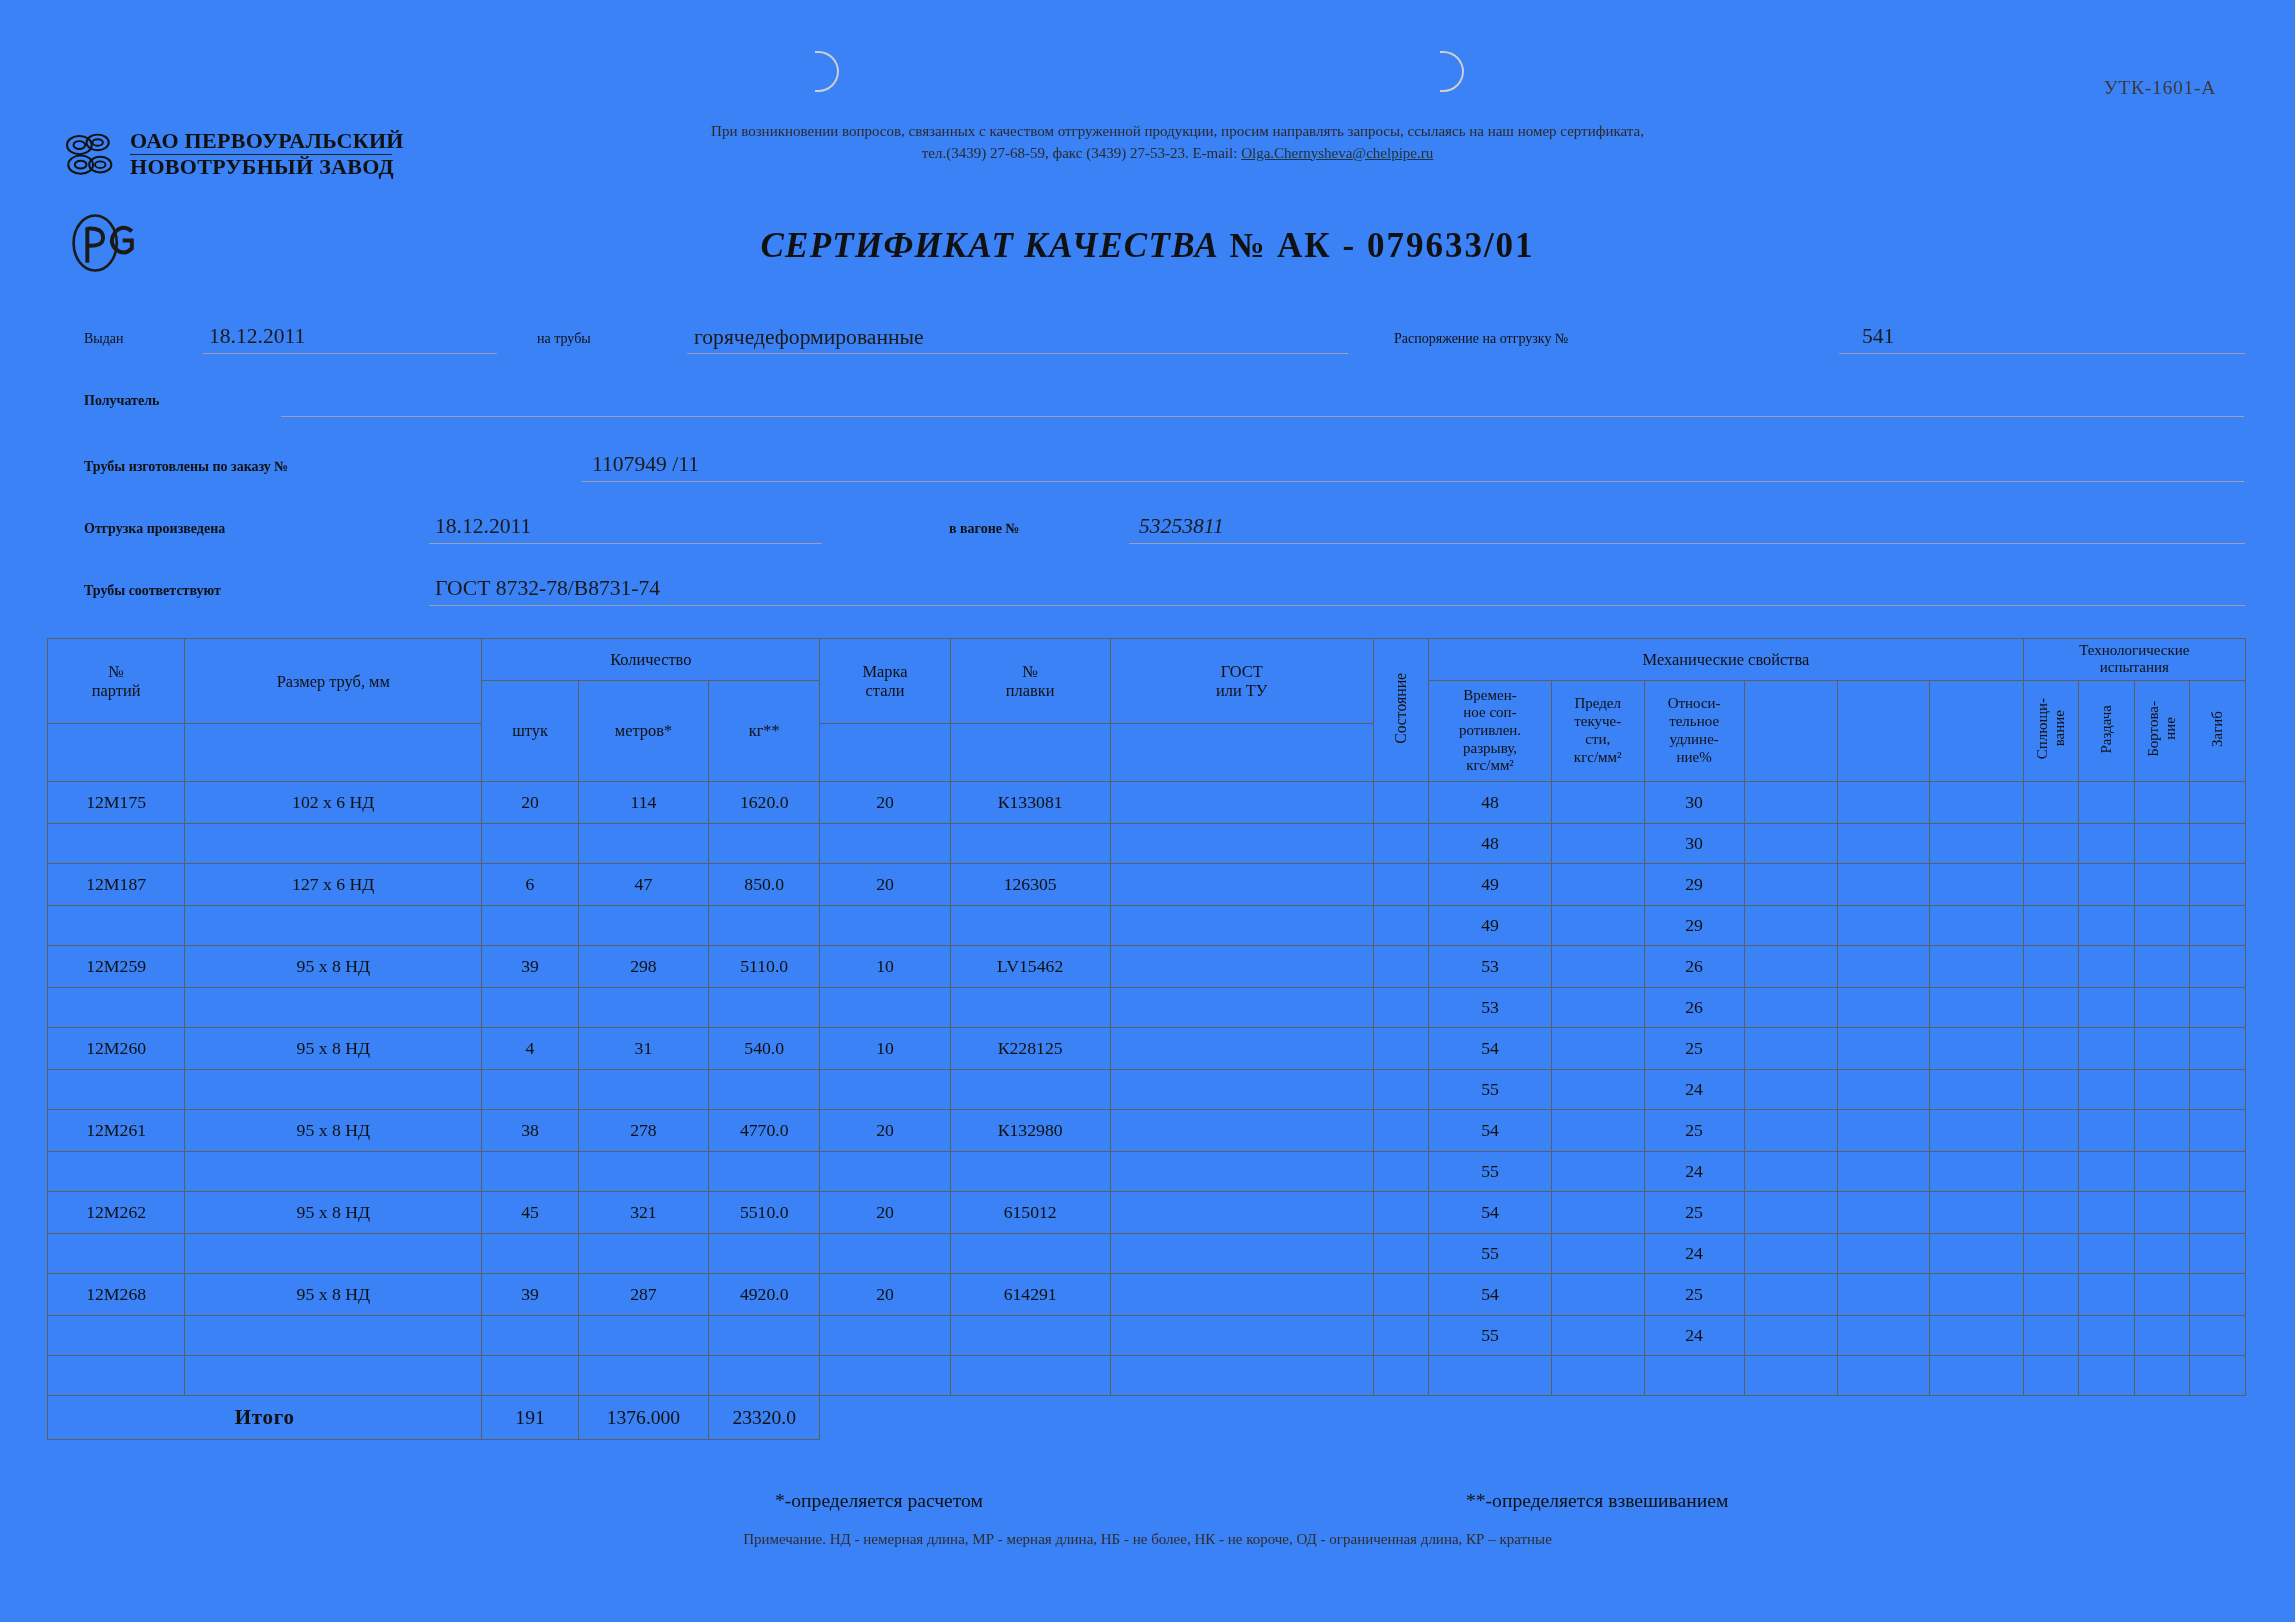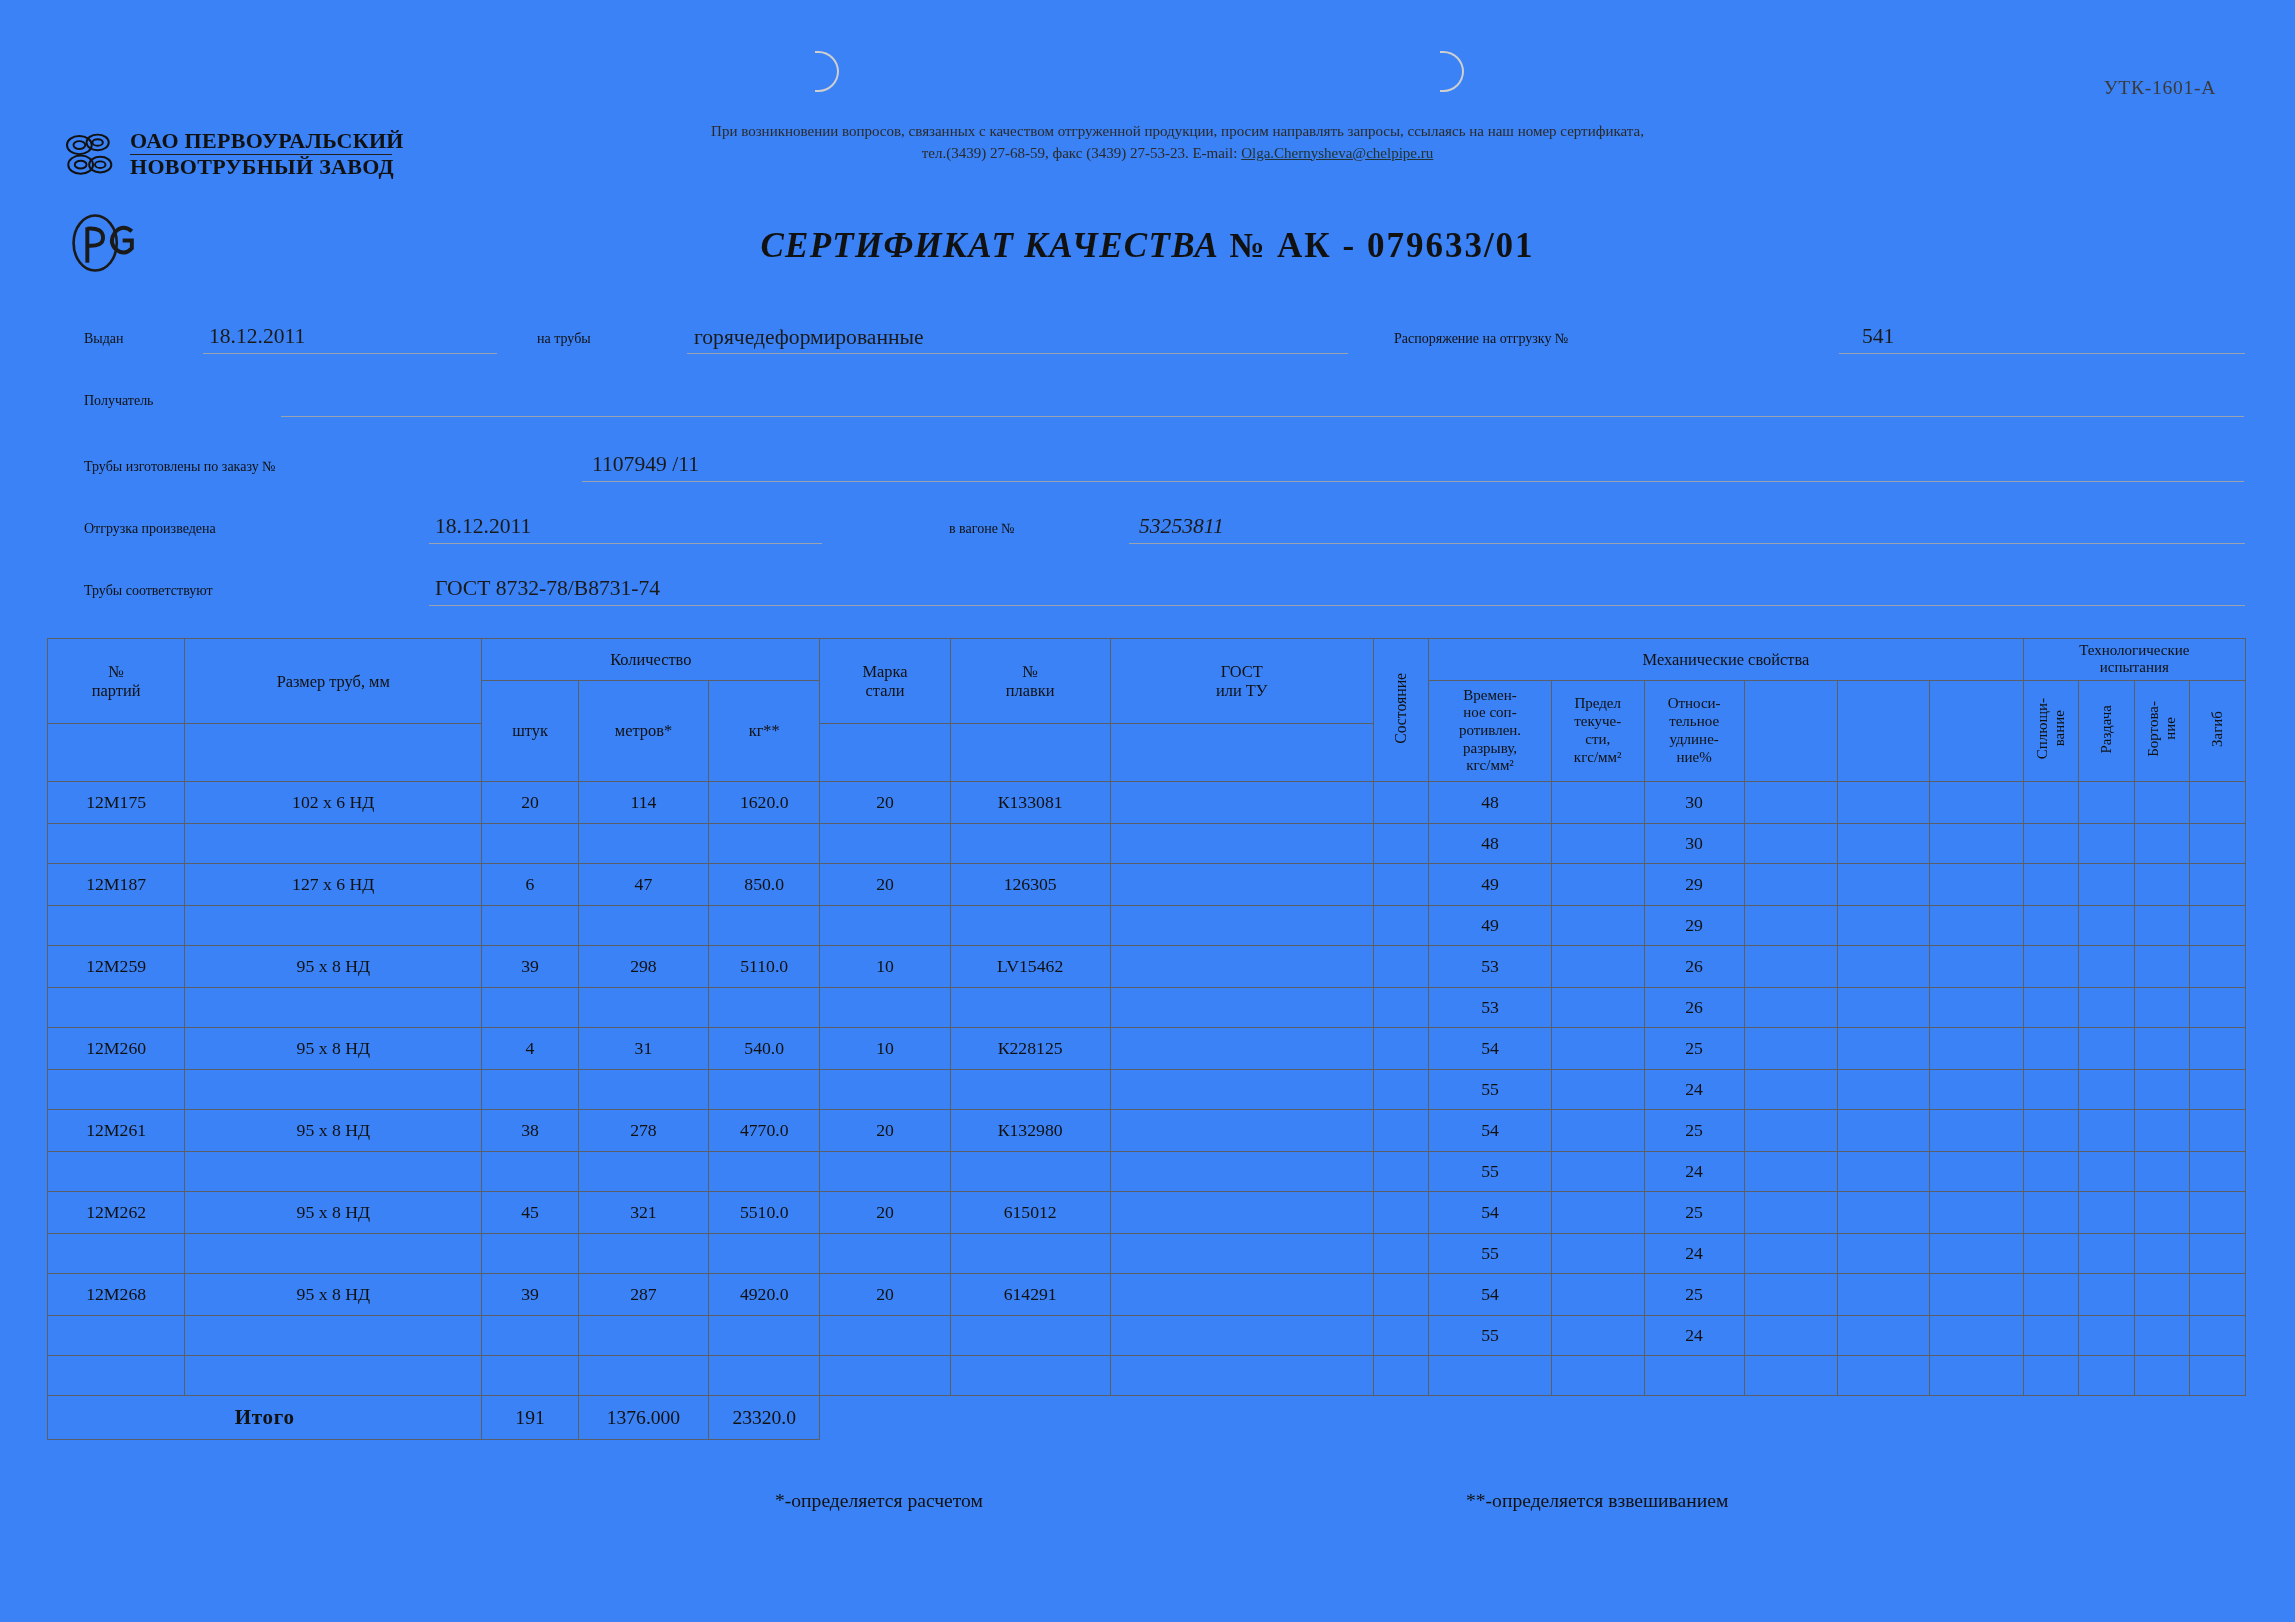--- a/index.html
+++ b/index.html
@@ -110,21 +110,21 @@
   }
   .title .num {
     font-style: normal;
     font-weight: bold;
     letter-spacing: 2px;
   }
 
   
   .frm { position: absolute; font-size: 21.6px; }
   .lbl { font-size: 14px; color: #111; white-space: nowrap; }
-  .lbl-b { font-weight: normal; }
+  .lbl-b { font-weight: bold; }
   .val {
     position: absolute;
     font-size: 21.6px;
     color: #1a1a1a;
     white-space: nowrap;
   }
   .rule {
     position: absolute;
     height: 1.3px;
     background: #9aa3ad;
@@ -695,15 +695,16 @@
         <td>1376.000</td>
         <td>23320.0</td>
         <td colspan="14" style="border:none; background:transparent;"></td>
       </tr>
     </tbody>
   </table>
 
   <div class="note-calc" style="left:775px; top:1490px;">*-определяется расчетом</div>
   <div class="note-calc" style="left:1466px; top:1490px;">**-определяется взвешиванием</div>
 
+  <div class="footnote">Примечание. НД - немерная длина, МР - мерная длина, НБ - не более, НК - не короче, ОД - ограниченная длина, КР – кратные</div>
 
 </div>
 
 
 </body></html>

